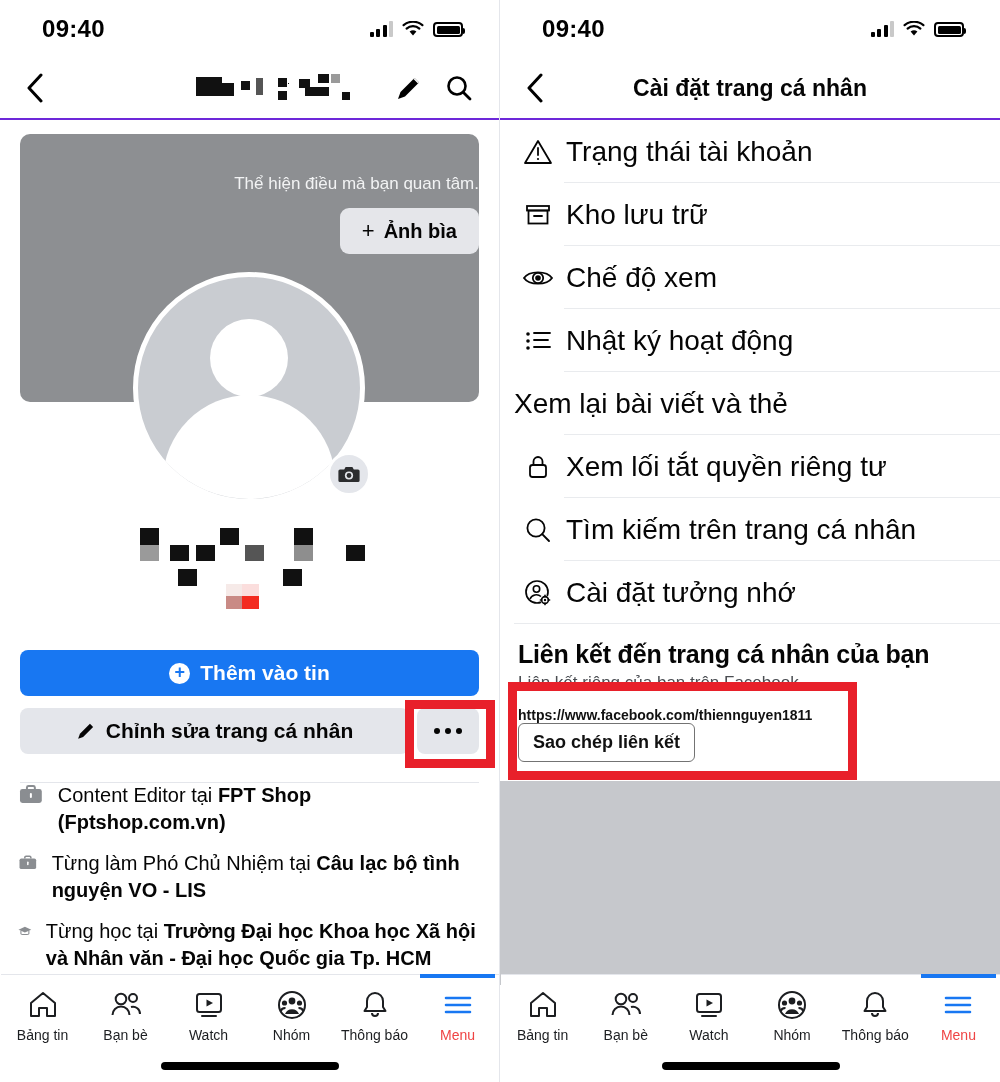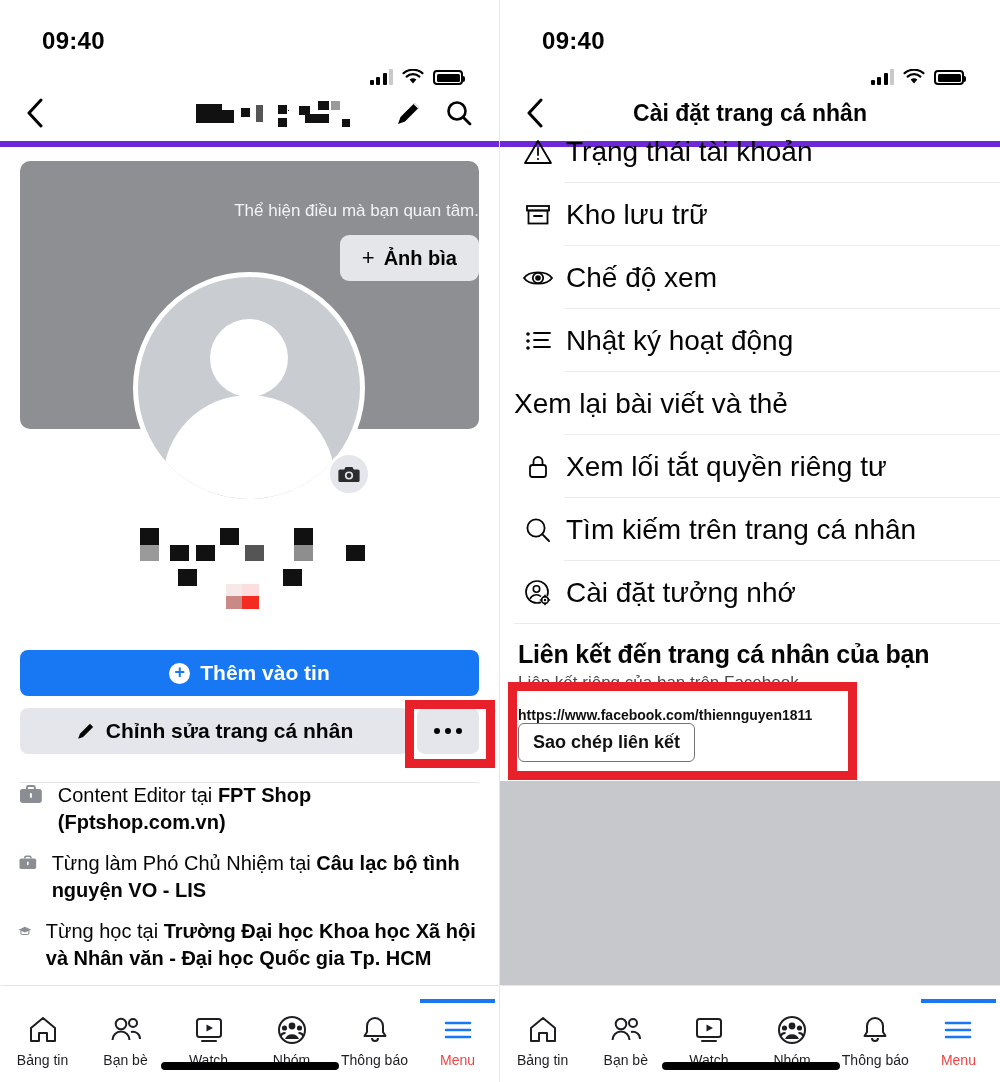--- a/index.html
+++ b/index.html
@@ -8,22 +8,22 @@
     background: #ffffff;
     font-family: "Liberation Sans", sans-serif;
     overflow: hidden;
   }
   .screens { display: flex; width: 1000px; height: 1082px; position: relative; }
   .panel { width: 500px; height: 1082px; position: relative; background: #fff; overflow: hidden; }
   .panel.left { border-right: 1px solid #e4e6eb; }
 
   
   .statusbar {
-    height: 58px; display: flex; 
-    justify-content: space-between; padding: 0 36px 0 42px; margin-top: 27px;
+    height: 58px; display: flex; align-items: center;
+    justify-content: space-between; padding: 0 36px 0 42px;
   }
   .clock { font-size: 24px; font-weight: bold; letter-spacing: .3px; color: #000; }
   .status-icons { display: flex; align-items: flex-end; gap: 9px; }
   .sig { display: flex; align-items: flex-end; gap: 2.5px; height: 16px; }
   .sig i { width: 4px; background: #000; border-radius: 1px; display: block; }
   .sig i:nth-child(1) { height: 5px; }
   .sig i:nth-child(2) { height: 8px; }
   .sig i:nth-child(3) { height: 12px; }
   .sig i:nth-child(4) { height: 16px; background: #c9c9c9; }
   .wifi { width: 22px; height: 16px; }
@@ -33,21 +33,21 @@
   }
   .batt::after {
     content: ""; position: absolute; right: -4px; top: 4px;
     width: 2.5px; height: 6px; background: #000; border-radius: 0 2px 2px 0;
   }
   .batt span { display: block; width: 100%; height: 100%; background: #000; border-radius: 1.5px; }
 
   
   .navbar {
     height: 62px; display: flex; align-items: center;
-    padding: 0 26px; position: relative; border-bottom: 6px solid #6d28d9;
+    padding: 0 26px; position: relative; border-bottom: 2px solid #6d28d9;
   }
   .back { width: 34px; display: flex; align-items: center; justify-content: flex-start; }
   .nav-title-center {
     position: absolute; left: 0; right: 0; text-align: center;
     font-size: 23px; font-weight: bold; color: #050505; pointer-events: none;
   }
   .nav-right { margin-left: auto; display: flex; align-items: center; gap: 22px; }
 
   
   .redact { position: absolute; left: 0; right: 0; height: 34px; top: 14px; pointer-events: none; }
@@ -140,23 +140,23 @@
   }
   .gray-fill { position: absolute; left: 0; right: 0; top: 781px; bottom: 97px; background: #c6c8cc; }
 
   
   .redbox { position: absolute; border: 9px solid #e8202a; pointer-events: none; }
   #redbox-more { left: 405px; top: 700px; width: 90px; height: 68px; }
   #redbox-link { left: 508px; top: 682px; width: 349px; height: 98px; }
 
   
   .tabbar {
-    position: absolute; left: 1px; right: 0; bottom: 0; height: 97px;
+    position: absolute; left: 1px; right: 0; bottom: 0; height: 108px;
     background: #fff; border-top: 1px solid #e4e6eb;
-    display: flex; align-items: center; padding-top: 10px;
+    display: flex; align-items: flex-start; padding-top: 10px;
   }
   .tab { flex: 1; text-align: center; position: relative; }
   .tab .ticon { height: 40px; display: flex; align-items: center; justify-content: center; }
   .tab .tlabel { font-size: 14px; color: #1c1e21; margin-top: 2px; }
   .tab.active .tlabel { color: #ef4444; }
   .tab.active::before {
     content: ""; position: absolute; top: -11px; left: 4px; right: 4px;
     height: 4px; background: #1877f2;
   }
   .homebar {

